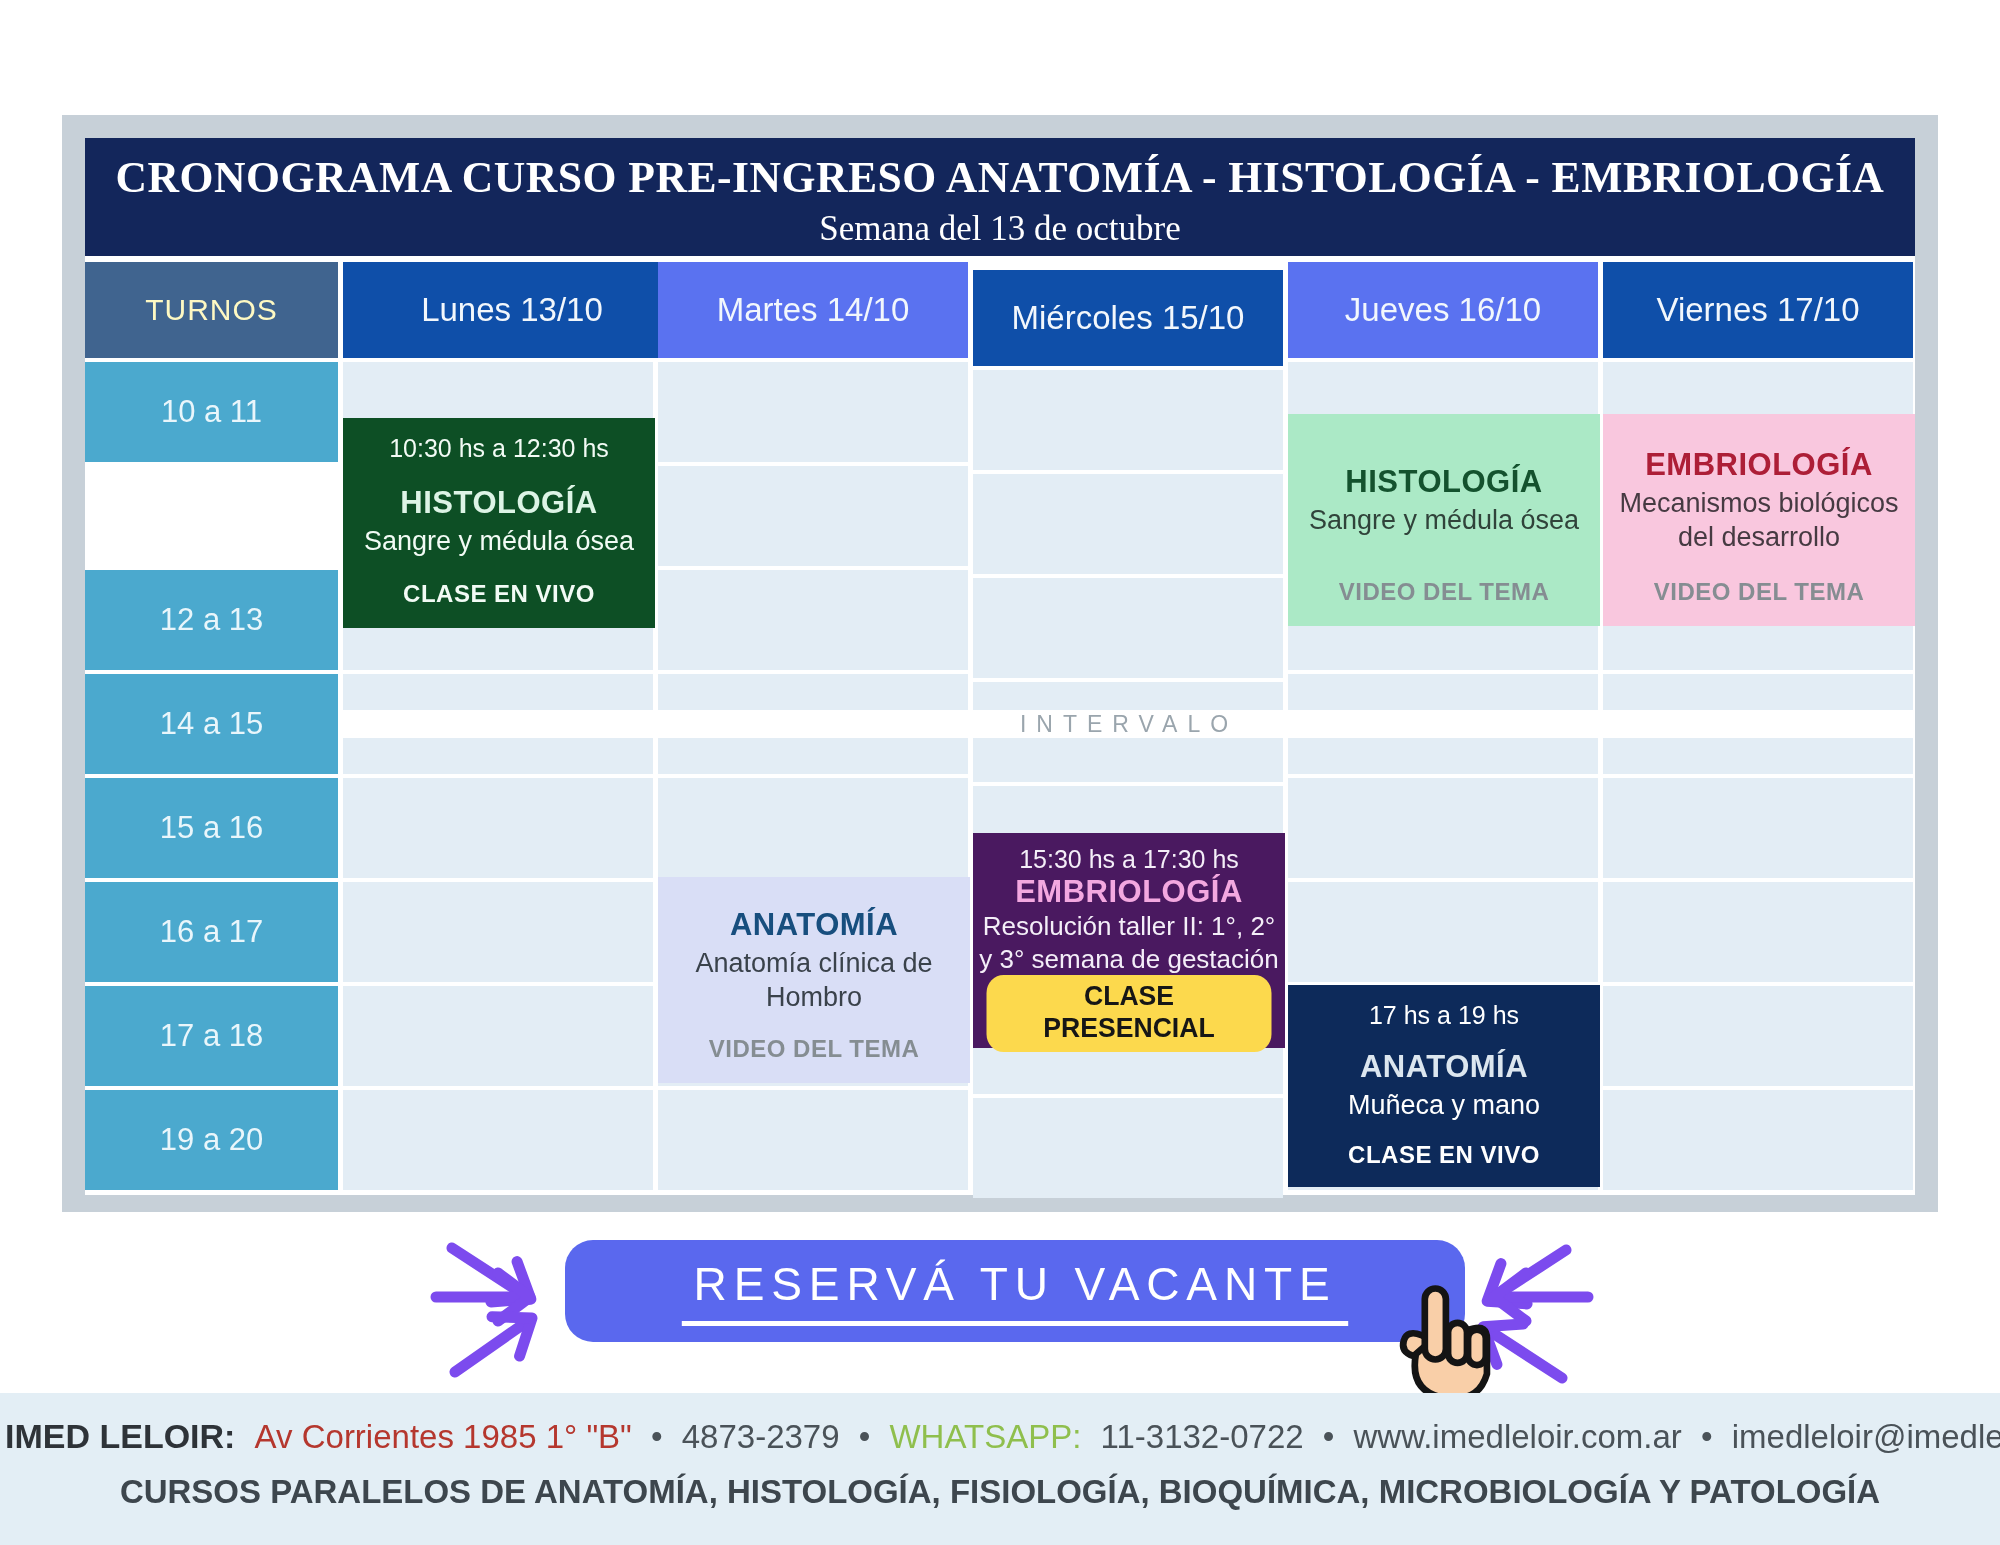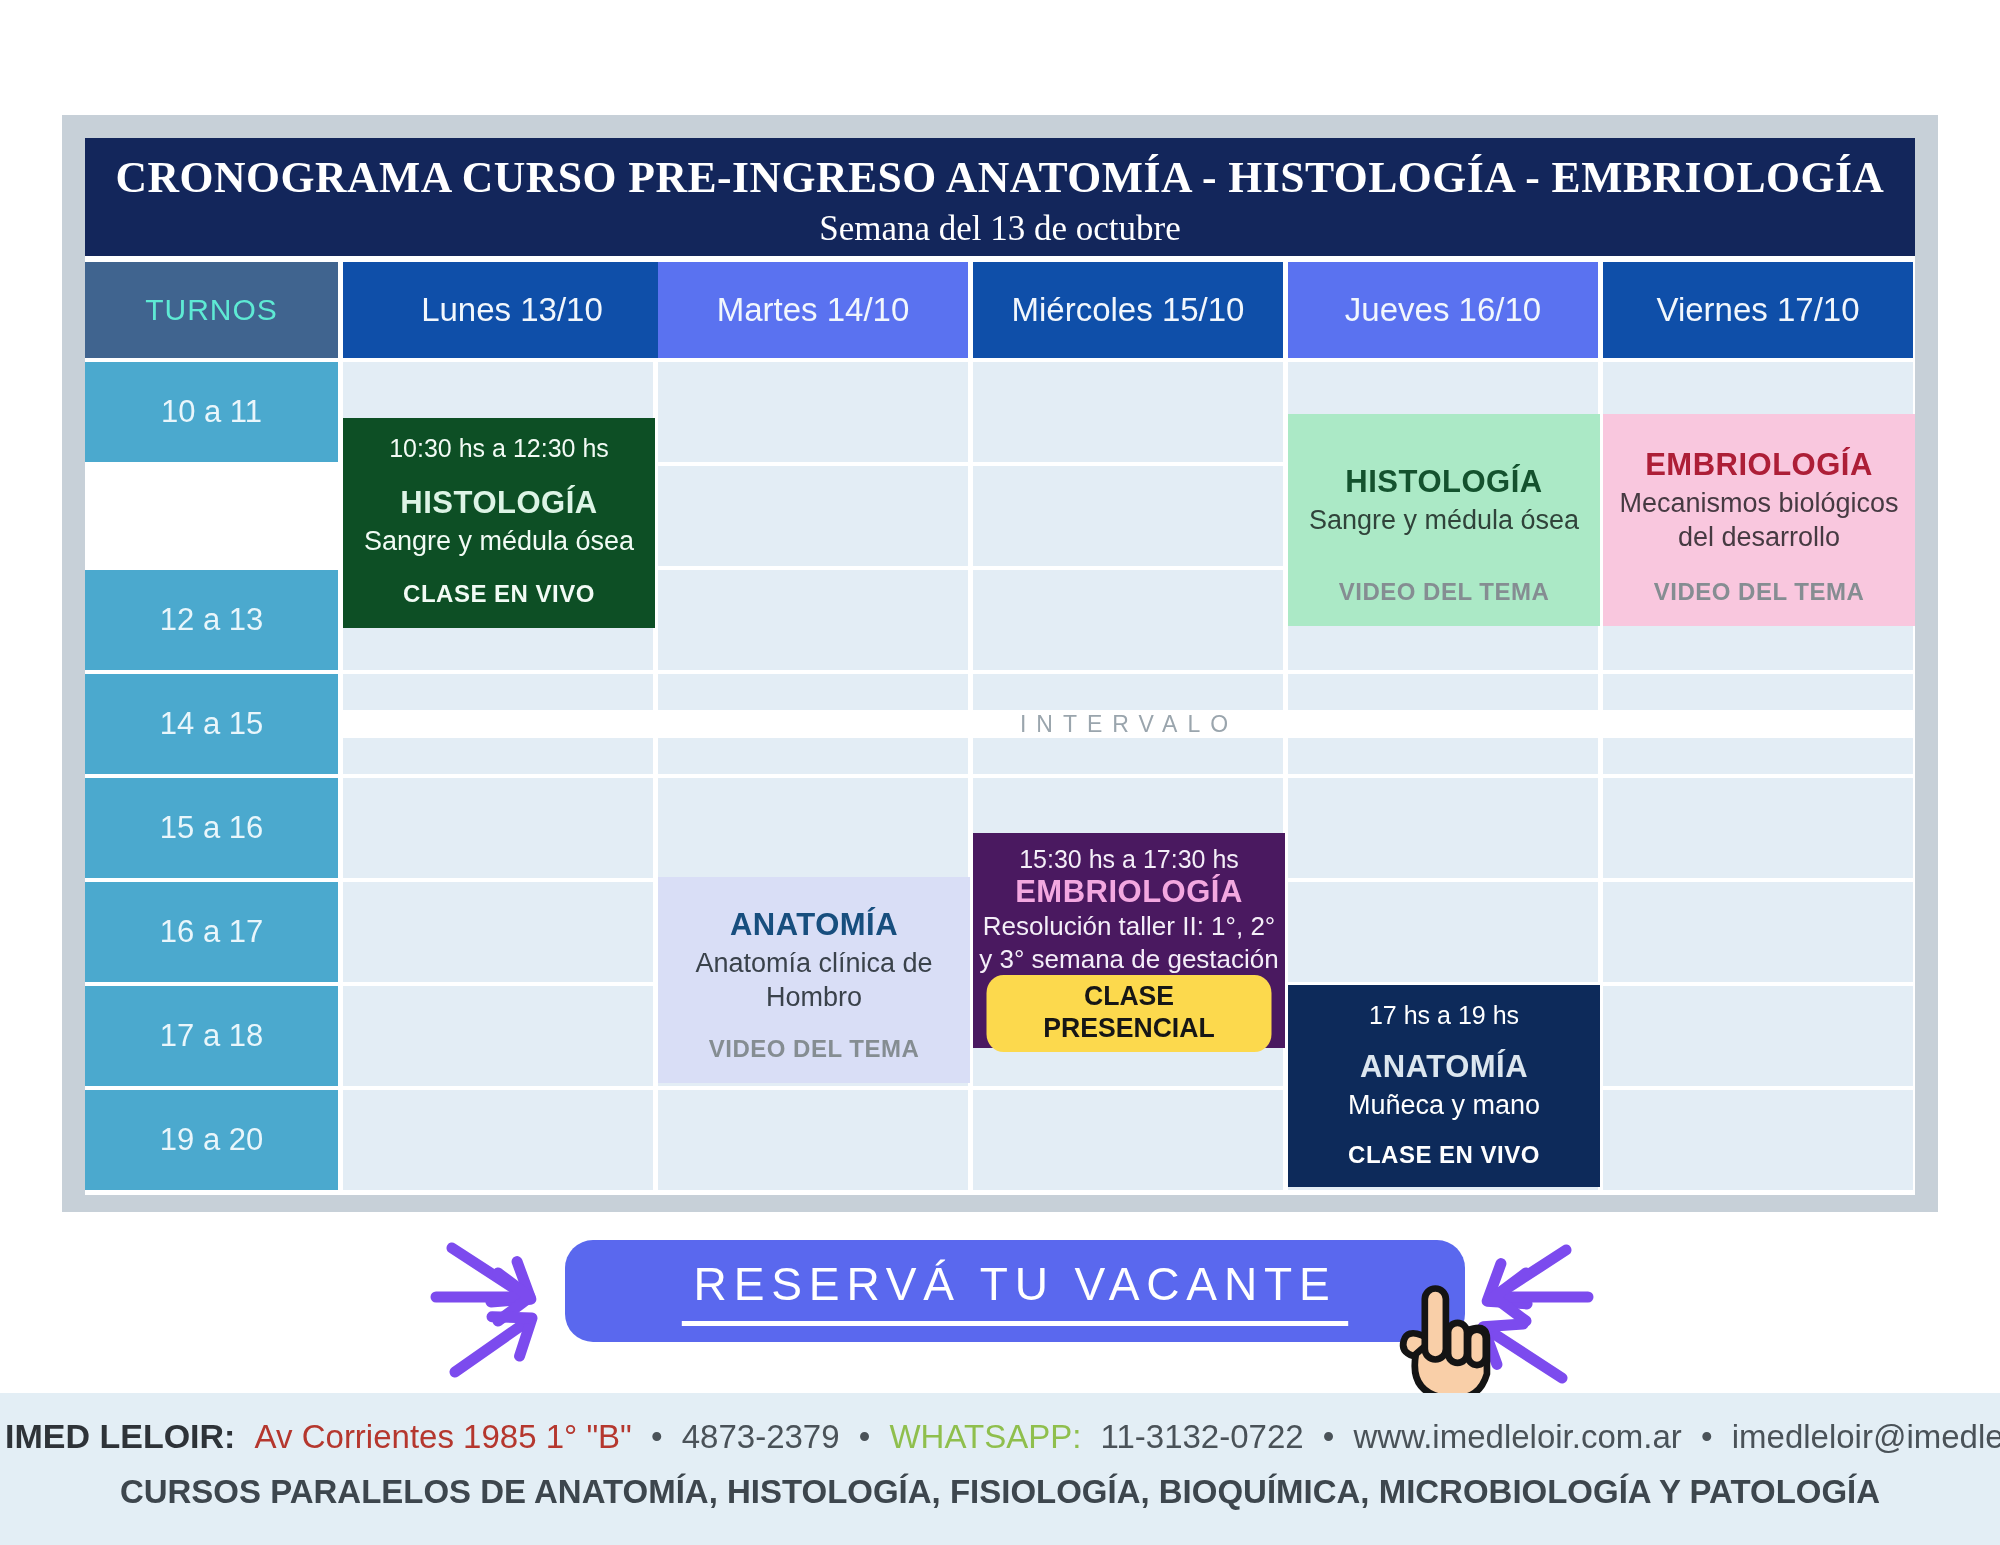--- a/index.html
+++ b/index.html
@@ -13,22 +13,22 @@
 
   .titlebar{position:absolute;left:85px;top:138px;width:1830px;height:118px;
             background:var(--title-bar-bg,#13265b);color:#fff;text-align:center;
             font-family:"Liberation Serif",serif;}
   .titlebar .t1{font-size:45px;font-weight:bold;letter-spacing:.5px;margin-top:13px;transform:scaleX(.97);}
   .titlebar .t2{font-size:35px;margin-top:6px;}
 
   .hdr{position:absolute;top:262px;height:96px;display:flex;align-items:center;justify-content:center;
        color:#f2f7fc;font-size:33px;}
   .hdr-turnos{left:85px;width:253px;background:var(--turnos-header-bg,#40648f);
-              font-size:30px;letter-spacing:1px;color:#5eead4;}
-  .c1{left:343px;width:338px;} .c2{left:658px;width:310px;} .c3{left:973px;width:310px;}
+              font-size:30px;letter-spacing:1px;color:#fef9c3;}
+  .c1{left:343px;width:338px;} .c2{left:658px;width:310px;} .c3{left:973px;width:310px;margin-top:8px;}
   .c4{left:1288px;width:310px;} .c5{left:1603px;width:310px;}
   .day-dark{background:var(--day-dark-bg,#0f4fa9);}
   .day-light{background:var(--day-light-bg,#5a72f0);}
 
   .daycol{position:absolute;top:362px;width:310px;height:828px;
           background:repeating-linear-gradient(to bottom,
             var(--grid-cell-bg,#e3edf5) 0px, var(--grid-cell-bg,#e3edf5) 100px,
             #ffffff 100px, #ffffff 104px);}
 
   .turno{position:absolute;left:85px;width:253px;height:100px;

